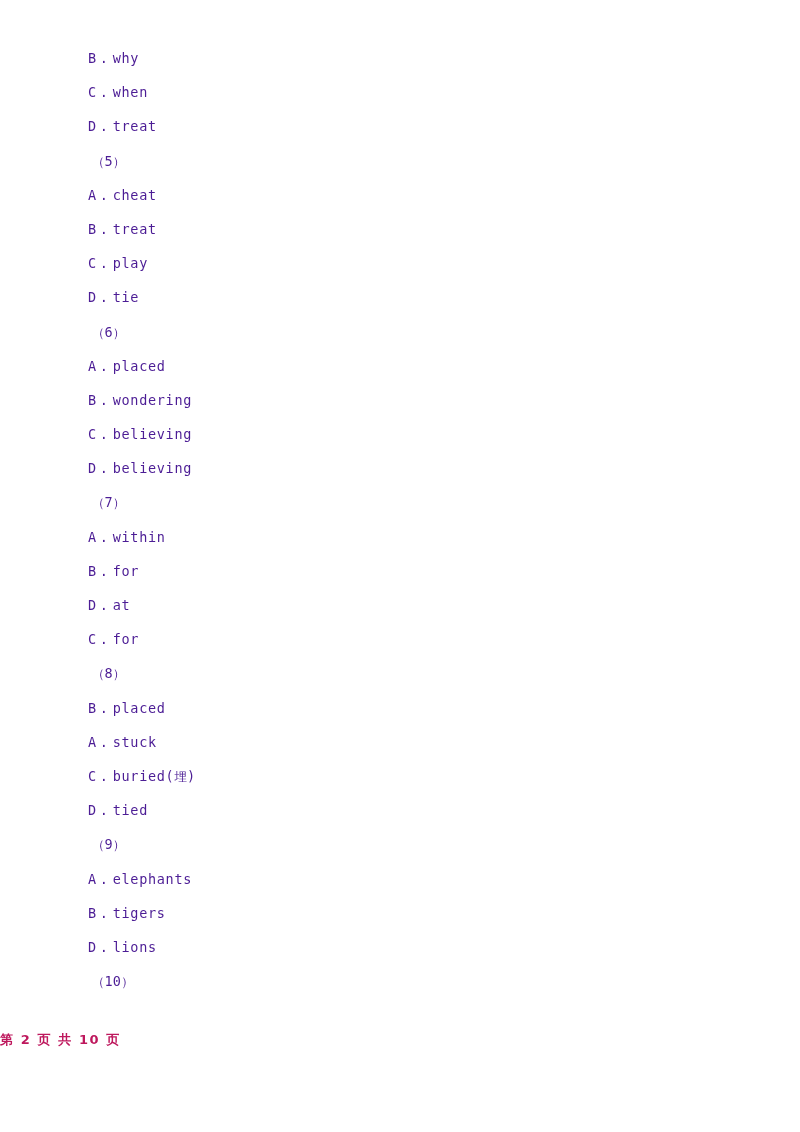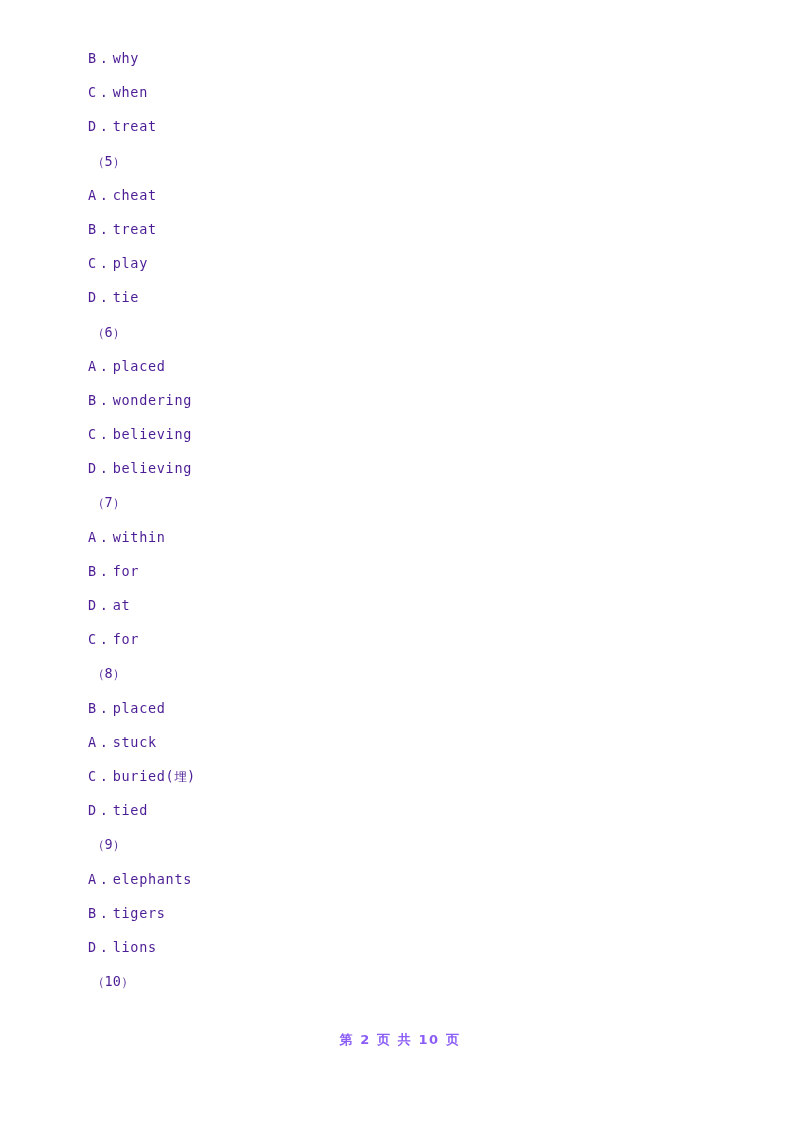--- a/index.html
+++ b/index.html
@@ -68,25 +68,24 @@
     font-family: "DejaVu Sans", "Liberation Sans", sans-serif;
     font-size: 12.5px;
     letter-spacing: 0;
   }
 
   .footer {
     position: absolute;
     left: 0;
     top: 1031px;
     width: 800px;
-    text-align: center;
     font-family: "DejaVu Sans", "Liberation Sans", sans-serif;
     font-size: 13px;
     font-weight: bold;
-    color: #8b5cf6;
+    color: #be185d;
     letter-spacing: 1.6px;
     white-space: pre;
   }
 </style>
 </head>
 <body>
 
 <div class="page">
 
   <div class="content">

